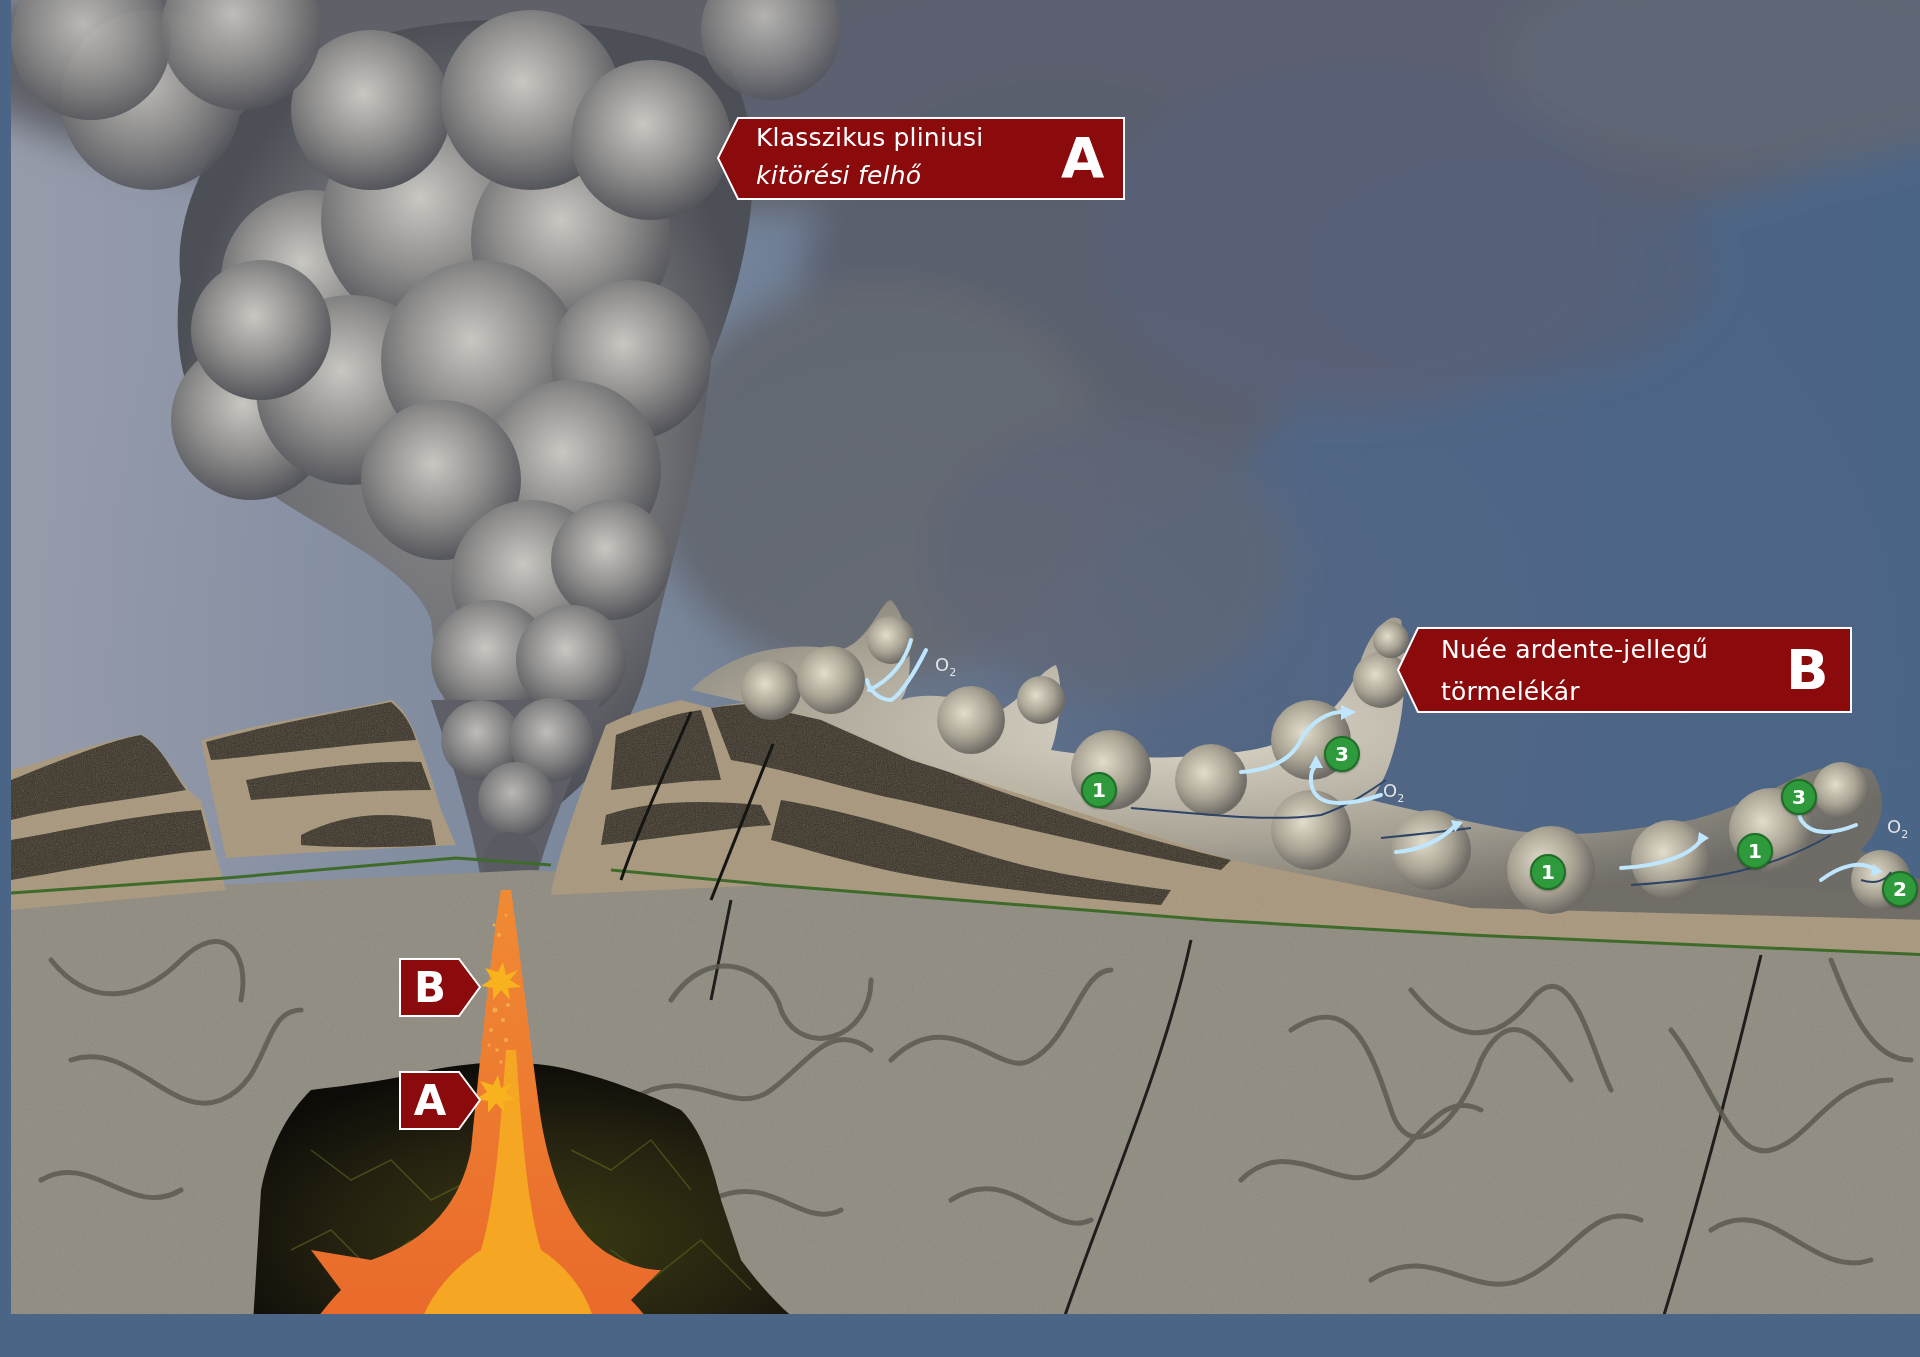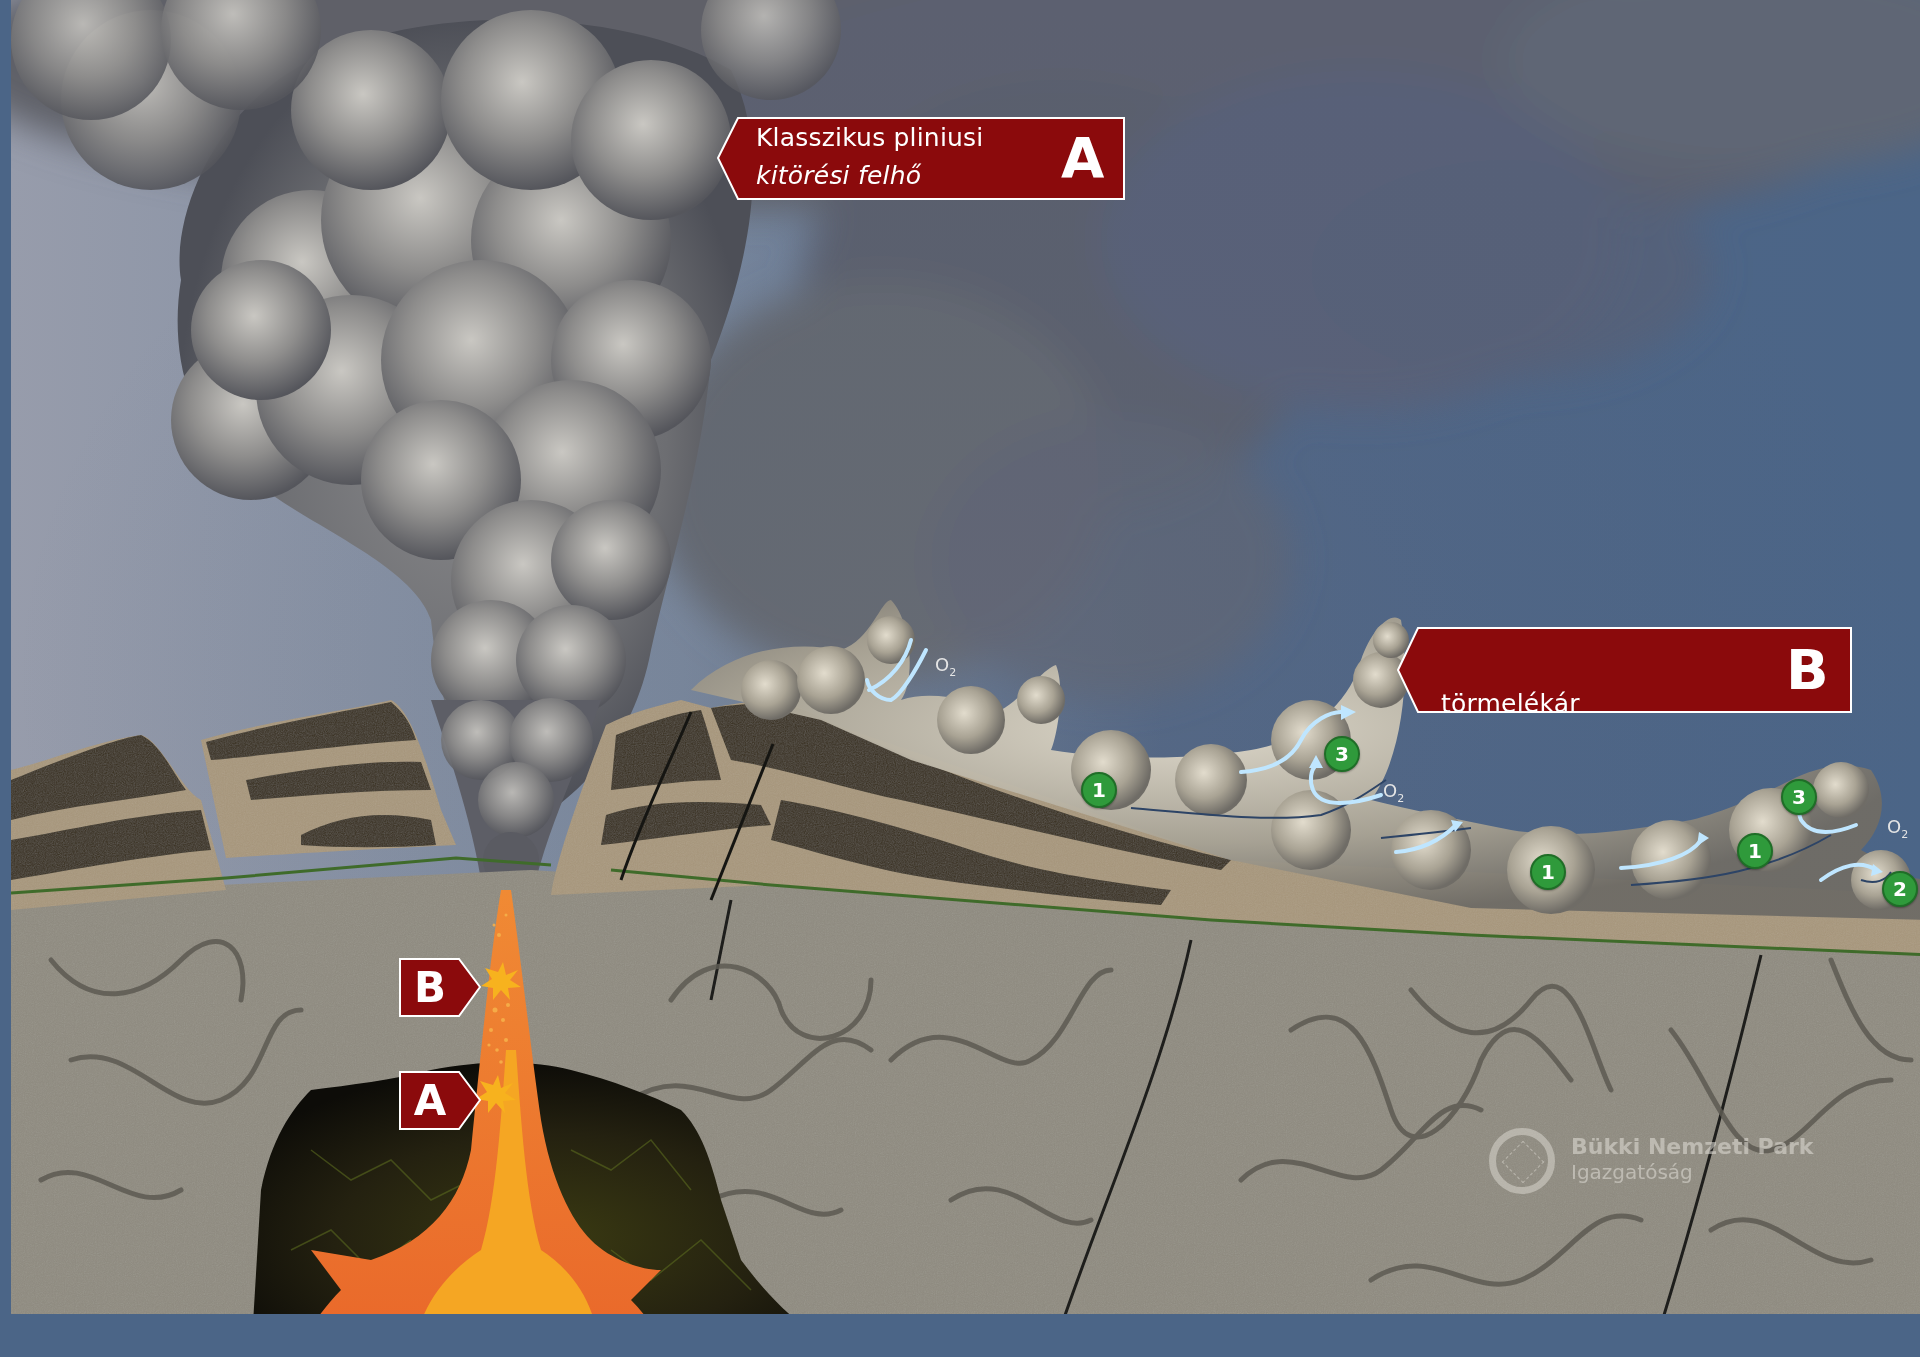--- a/index.html
+++ b/index.html
@@ -270,21 +270,22 @@
     </svg>
     <div class="txt" style="left:40px; top:2px;">Klasszikus pliniusi</div>
     <div class="txt" style="left:40px; top:40px;font-style:italic;">kitörési felhő</div>
     <div class="letter" style="left:345px; top:12px;">A</div>
   </div>
 
   <div class="callout" style="left:1385px; top:626px; width:457px; height:88px;">
     <svg width="457" height="88" style="position:absolute;left:0;top:0">
       <polygon points="2,44 22,2 455,2 455,86 22,86" fill="#8b0a0c" stroke="#ffffff" stroke-width="2"></polygon>
     </svg>
-    <div class="txt" style="left:45px; top:58px;">törmelékár</div>
+    <div class="txt" style="left:45px; top:4px;">Nuée ardente-jellegű</div>
+    <div class="txt" style="left:45px; top:46px;">törmelékár</div>
     <div class="letter" style="left:390px; top:14px;">B</div>
   </div>
 
   <div class="marker" style="left:388px; top:958px;">
     <svg width="82" height="59" style="position:absolute;left:0;top:0">
       <polygon points="1,1 60,1 81,29 60,58 1,58" fill="#8b0a0c" stroke="#ffffff" stroke-width="2"></polygon>
     </svg>
     <div class="letter">B</div>
   </div>
   <div class="marker" style="left:388px; top:1071px;">
@@ -298,19 +299,14 @@
   <div class="badge" style="left:1313px; top:736px;">3</div>
   <div class="badge" style="left:1519px; top:854px;">1</div>
   <div class="badge" style="left:1726px; top:833px;">1</div>
   <div class="badge" style="left:1770px; top:779px;">3</div>
   <div class="badge" style="left:1871px; top:871px;">2</div>
 
   <div class="o2" style="left:924px; top:656px;"><span>O</span><sub>2</sub></div>
   <div class="o2" style="left:1372px; top:782px;"><span>O</span><sub>2</sub></div>
   <div class="o2" style="left:1876px; top:818px;"><span>O</span><sub>2</sub></div>
 
-  <div class="logo">
-    <div class="ring"></div>
-    <div class="name">Bükki Nemzeti Park</div>
-    <div class="sub">Igazgatóság</div>
-  </div>
 
 </div>
 
 </body></html>

